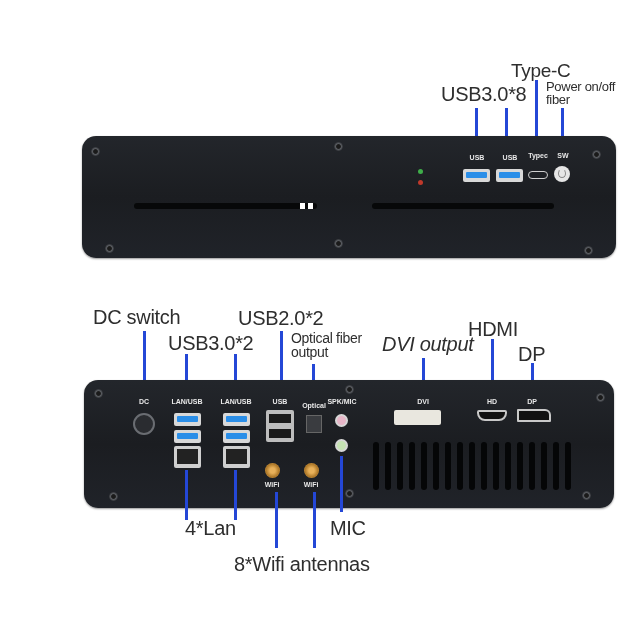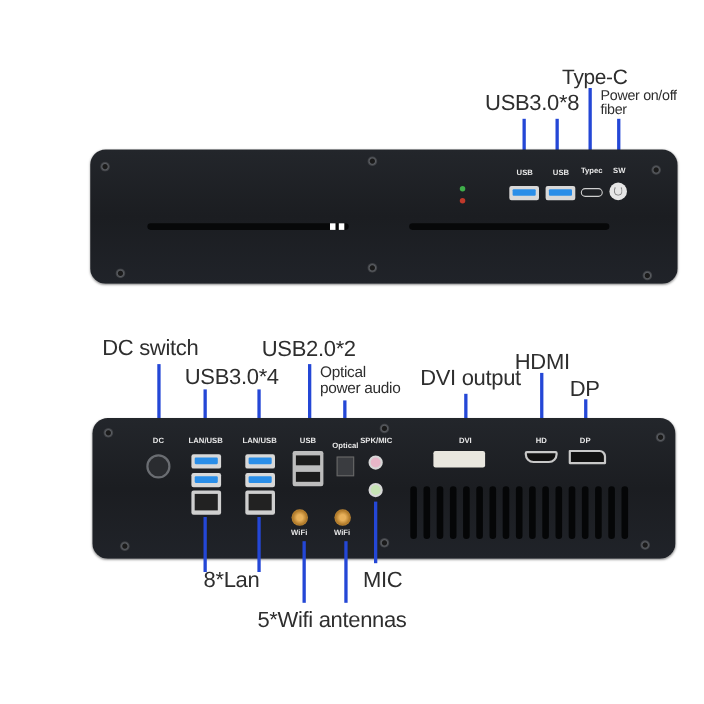--- a/index.html
+++ b/index.html
@@ -56,24 +56,24 @@
   <div class="usb3" style="left:381px;top:33px;"></div>
   <div class="usb3" style="left:414px;top:33px;"></div>
   <div class="abs" style="left:446px;top:35px;width:18px;height:6px;border:1.5px solid #cfcfcf;border-radius:4px;"></div>
   <div class="abs" style="left:472px;top:30px;width:16px;height:16px;border-radius:50%;background:#e6e6e6;">
     <span style="position:absolute;left:4px;top:3px;width:6px;height:7px;border:1.5px solid #888;border-top-color:transparent;border-radius:50%;"></span>
   </div>
 </div>
 
 <div class="callout" style="left:93px;top:307px;">DC switch</div>
 <div class="callout" style="left:238px;top:308px;">USB2.0*2</div>
-<div class="callout" style="left:168px;top:333px;">USB3.0*4</div>
-<div class="callout small" style="left:291px;top:331px;width:80px;font-size:14px;line-height:14px;">Optical power audio</div>
+<div class="callout" style="left:168px;top:333px;">USB3.0*2</div>
+<div class="callout small" style="left:291px;top:331px;width:80px;font-size:14px;line-height:14px;">Optical fiber output</div>
 <div class="callout" style="left:468px;top:319px;">HDMI</div>
-<div class="callout" style="left:382px;top:334px;">DVI output</div>
+<div class="callout" style="left:382px;top:334px;font-style:italic;">DVI output</div>
 <div class="callout" style="left:518px;top:344px;">DP</div>
 
 <div class="line" style="left:143px;top:331px;height:52px;"></div>
 <div class="line" style="left:185px;top:354px;height:29px;"></div>
 <div class="line" style="left:234px;top:354px;height:29px;"></div>
 <div class="line" style="left:280px;top:331px;height:52px;"></div>
 <div class="line" style="left:312px;top:364px;height:22px;"></div>
 <div class="line" style="left:422px;top:358px;height:25px;"></div>
 <div class="line" style="left:491px;top:339px;height:44px;"></div>
 <div class="line" style="left:531px;top:363px;height:20px;"></div>
@@ -141,15 +141,15 @@
   <div class="vent" style="left:469px;top:62px;"></div>
   <div class="vent" style="left:481px;top:62px;"></div>
 </div>
 
 <div class="line" style="left:185px;top:470px;height:50px;"></div>
 <div class="line" style="left:234px;top:470px;height:50px;"></div>
 <div class="line" style="left:275px;top:492px;height:56px;"></div>
 <div class="line" style="left:313px;top:492px;height:56px;"></div>
 <div class="line" style="left:340px;top:456px;height:56px;"></div>
 
-<div class="callout" style="left:185px;top:518px;">8*Lan</div>
+<div class="callout" style="left:185px;top:518px;">4*Lan</div>
 <div class="callout" style="left:330px;top:518px;">MIC</div>
-<div class="callout" style="left:234px;top:554px;">5*Wifi antennas</div>
+<div class="callout" style="left:234px;top:554px;">8*Wifi antennas</div>
 
 </body></html>

